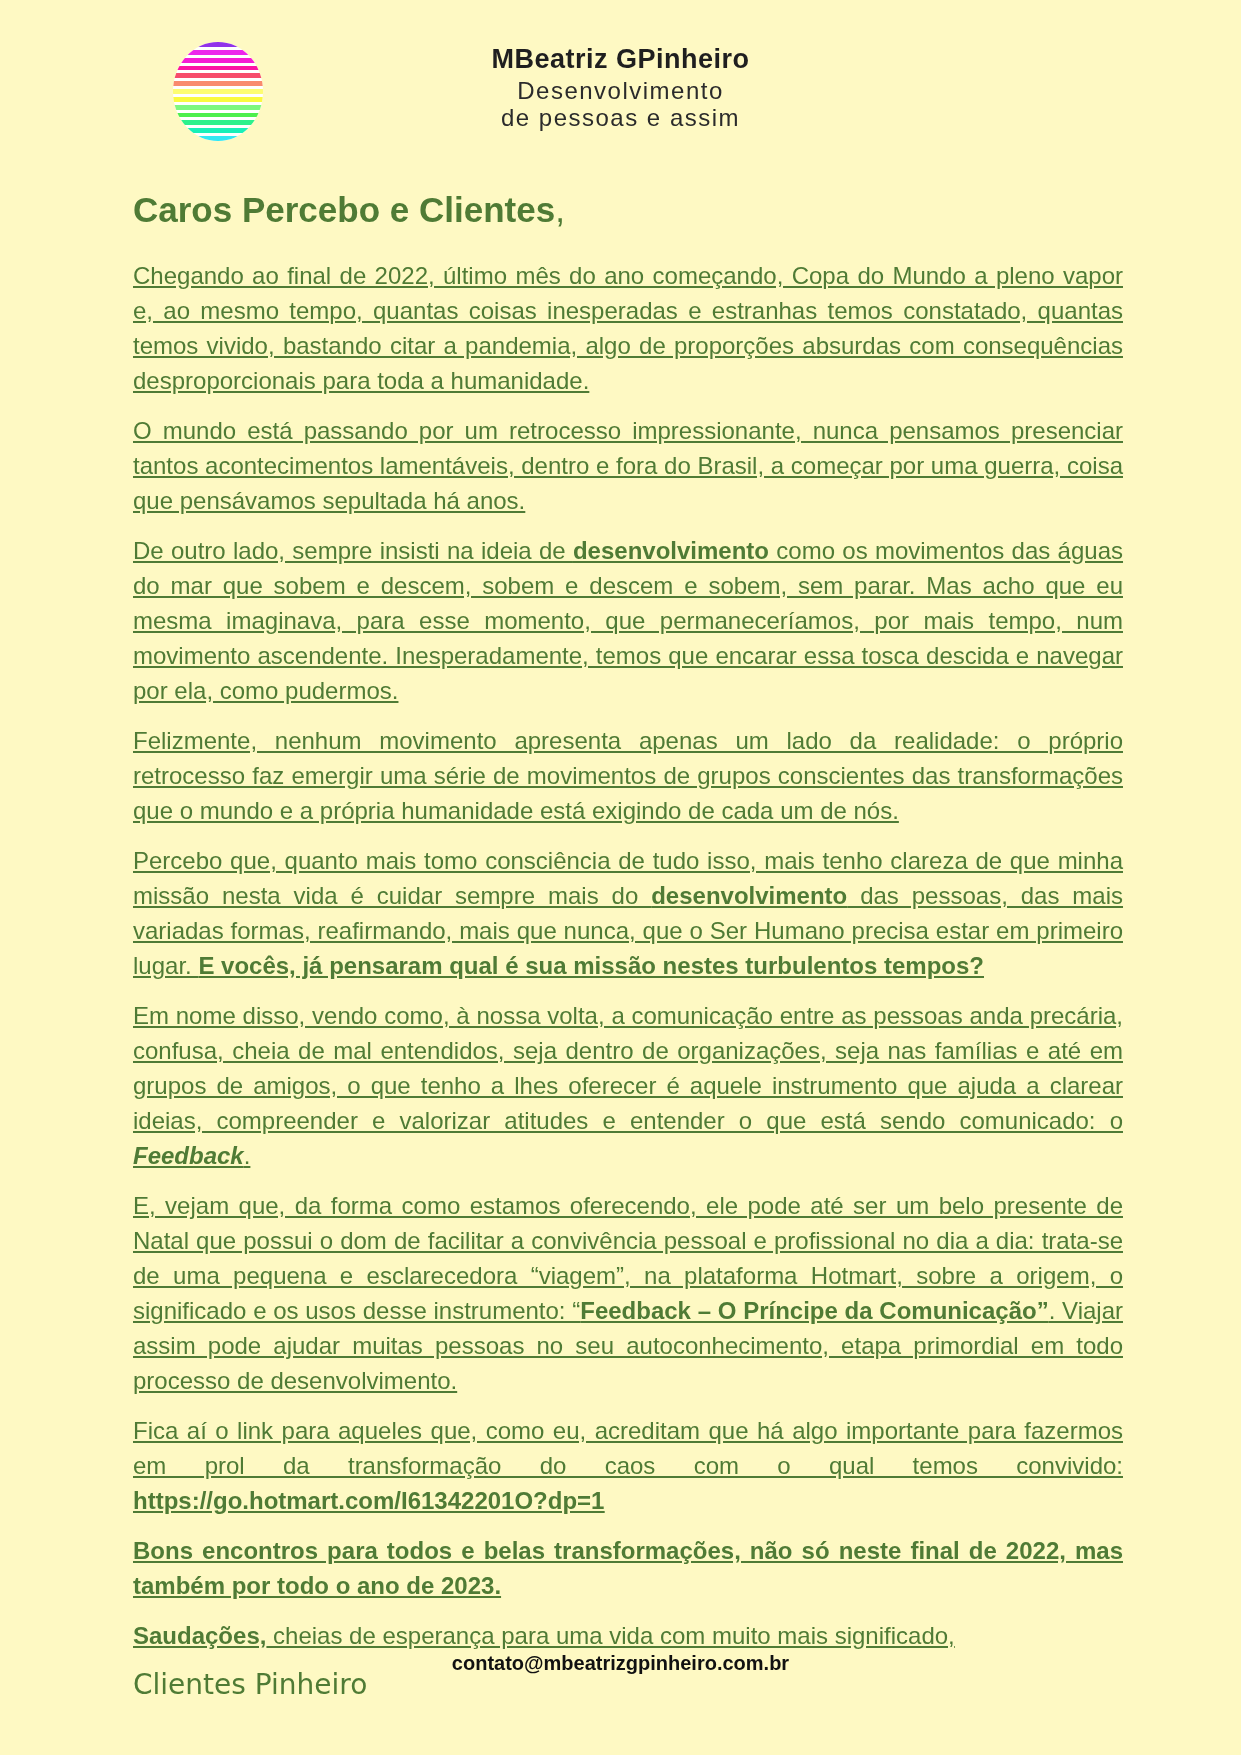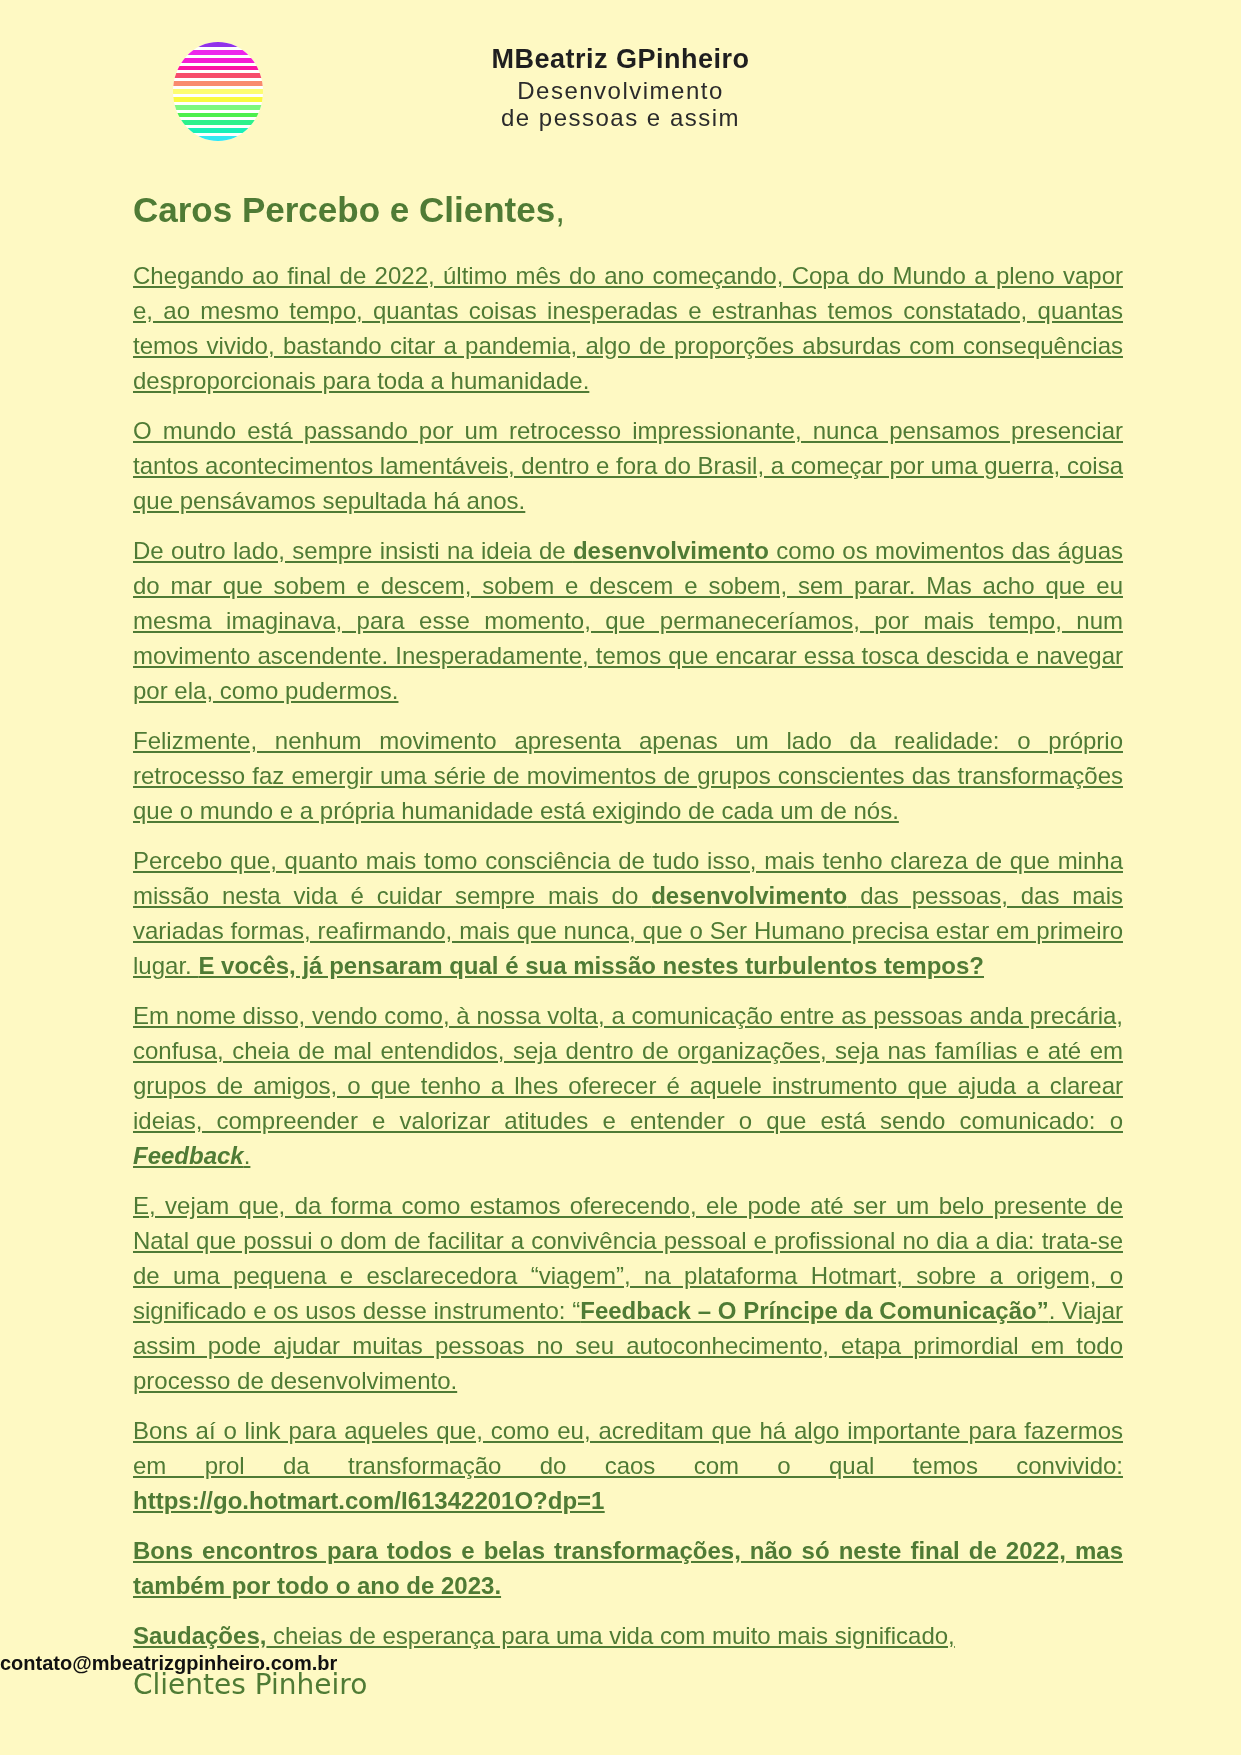--- a/index.html
+++ b/index.html
@@ -64,21 +64,21 @@
     color: inherit; font-weight: bold; text-decoration: underline;
     cursor: pointer;
   }
   .signature {
     font-family: "DejaVu Sans", sans-serif;
     font-size: 28px; margin-top: 8px;
     color: #4f7b35;
   }
   .footer {
     position: absolute; left: 0; right: 0; top: 1652px;
-    text-align: left;
+    text-align: center;
     color: #111111; font-weight: bold; font-size: 20px;
   }
 </style>
 </head>
 <body>
 
 <div class="page">
 
   <div class="logo">
       <div class="stripe" style="background: rgb(145, 50, 234);"></div>
@@ -105,21 +105,21 @@
   <div class="content">
     <h1 class="title"><span>Caros Percebo e Clientes</span><span class="comma">,</span></h1>
     <div>
         <p class="para"><span>Chegando ao final de 2022, último mês do ano começando, Copa do Mundo a pleno vapor e, ao mesmo tempo, quantas coisas inesperadas e estranhas temos constatado, quantas temos vivido, bastando citar a pandemia, algo de proporções absurdas com consequências desproporcionais para toda a humanidade.</span></p>
         <p class="para"><span>O mundo está passando por um retrocesso impressionante, nunca pensamos presenciar tantos acontecimentos lamentáveis, dentro e fora do Brasil, a começar por uma guerra, coisa que pensávamos sepultada há anos.</span></p>
         <p class="para"><span>De outro lado, sempre insisti na ideia de </span><span class="b">desenvolvimento</span><span> como os movimentos das águas do mar que sobem e descem, sobem e descem e sobem, sem parar. Mas acho que eu mesma imaginava, para esse momento, que permaneceríamos, por mais tempo, num movimento ascendente. Inesperadamente, temos que encarar essa tosca descida e navegar por ela, como pudermos.</span></p>
         <p class="para"><span>Felizmente, nenhum movimento apresenta apenas um lado da realidade: o próprio retrocesso faz emergir uma série de movimentos de grupos conscientes das transformações que o mundo e a própria humanidade está exigindo de cada um de nós.</span></p>
         <p class="para"><span>Percebo que, quanto mais tomo consciência de tudo isso, mais tenho clareza de que minha missão nesta vida é cuidar sempre mais do </span><span class="b">desenvolvimento</span><span> das pessoas, das mais variadas formas, reafirmando, mais que nunca, que o Ser Humano precisa estar em primeiro lugar. </span><span class="b">E vocês, já pensaram qual é sua missão nestes turbulentos tempos?</span></p>
         <p class="para"><span>Em nome disso, vendo como, à nossa volta, a comunicação entre as pessoas anda precária, confusa, cheia de mal entendidos, seja dentro de organizações, seja nas famílias e até em grupos de amigos, o que tenho a lhes oferecer é aquele instrumento que ajuda a clarear ideias,  compreender e valorizar atitudes e entender o que está sendo comunicado: o </span><span class="b i">Feedback</span><span>.</span></p>
         <p class="para"><span>E, vejam que, da forma como estamos oferecendo, ele pode até ser um belo presente de Natal que possui o dom de facilitar a convivência pessoal e profissional no dia a dia: trata-se de uma pequena e esclarecedora “viagem”, na plataforma Hotmart, sobre a origem, o significado e os usos desse instrumento: “</span><span class="b">Feedback – O Príncipe da Comunicação”</span><span>. Viajar assim pode ajudar muitas pessoas no seu autoconhecimento, etapa primordial em todo processo de desenvolvimento.</span></p>
-        <p class="para"><span>Bons aí o link para aqueles que, como eu, acreditam que há algo importante para fazermos em prol da transformação do caos com o qual temos convivido: </span><a class="b u link" href="#">https://go.hotmart.com/I61342201O?dp=1</a></p>
+        <p class="para"><span>Fica aí o link para aqueles que, como eu, acreditam que há algo importante para fazermos em prol da transformação do caos com o qual temos convivido: </span><a class="b u link" href="#">https://go.hotmart.com/I61342201O?dp=1</a></p>
         <p class="para"><span class="b">Bons encontros para todos e belas transformações, não só neste final de 2022, mas também por todo o ano de 2023.</span></p>
         <p class="para"><span class="b">Saudações,</span><span> cheias de esperança para uma vida com muito mais significado,</span></p>
       </div>
     <div class="signature">Clientes Pinheiro</div>
   </div>
 
   <div class="footer">contato@mbeatrizgpinheiro.com.br</div>
 
 </div>
 

